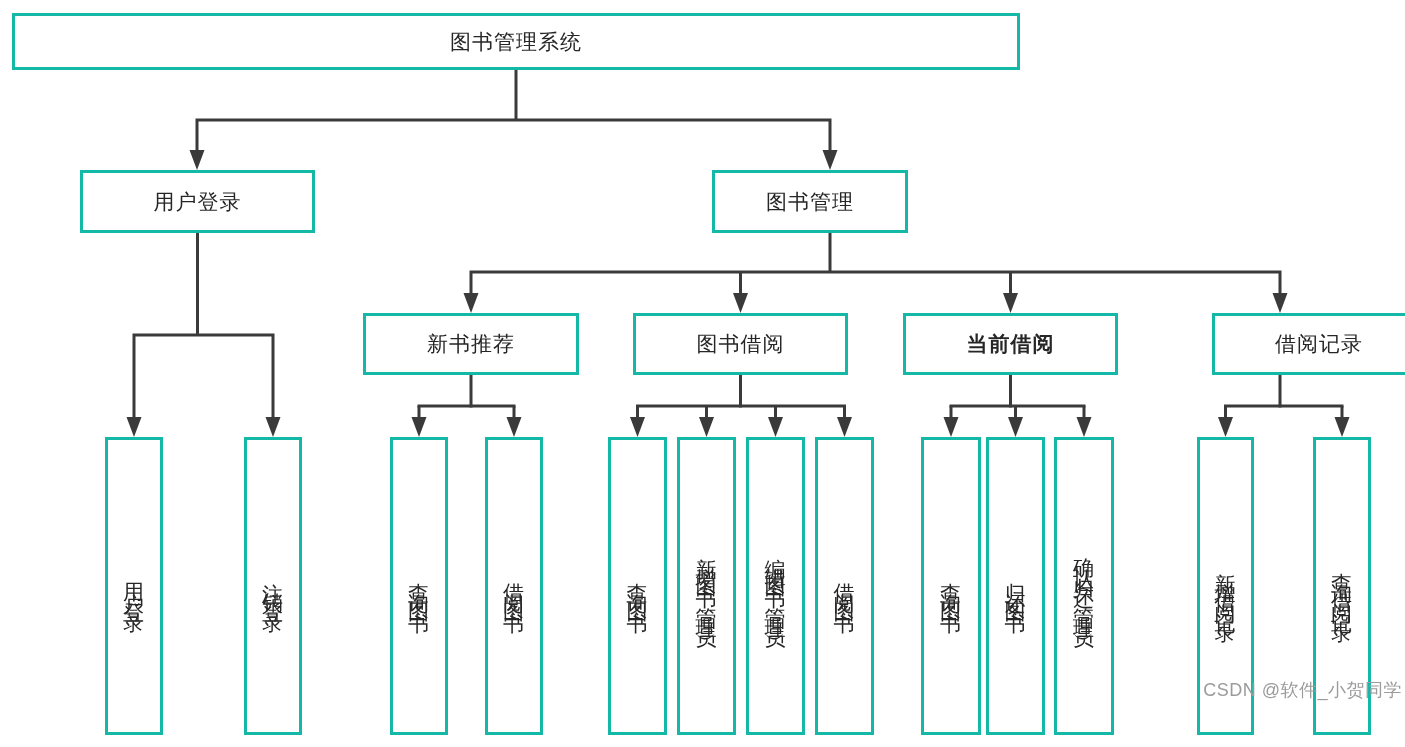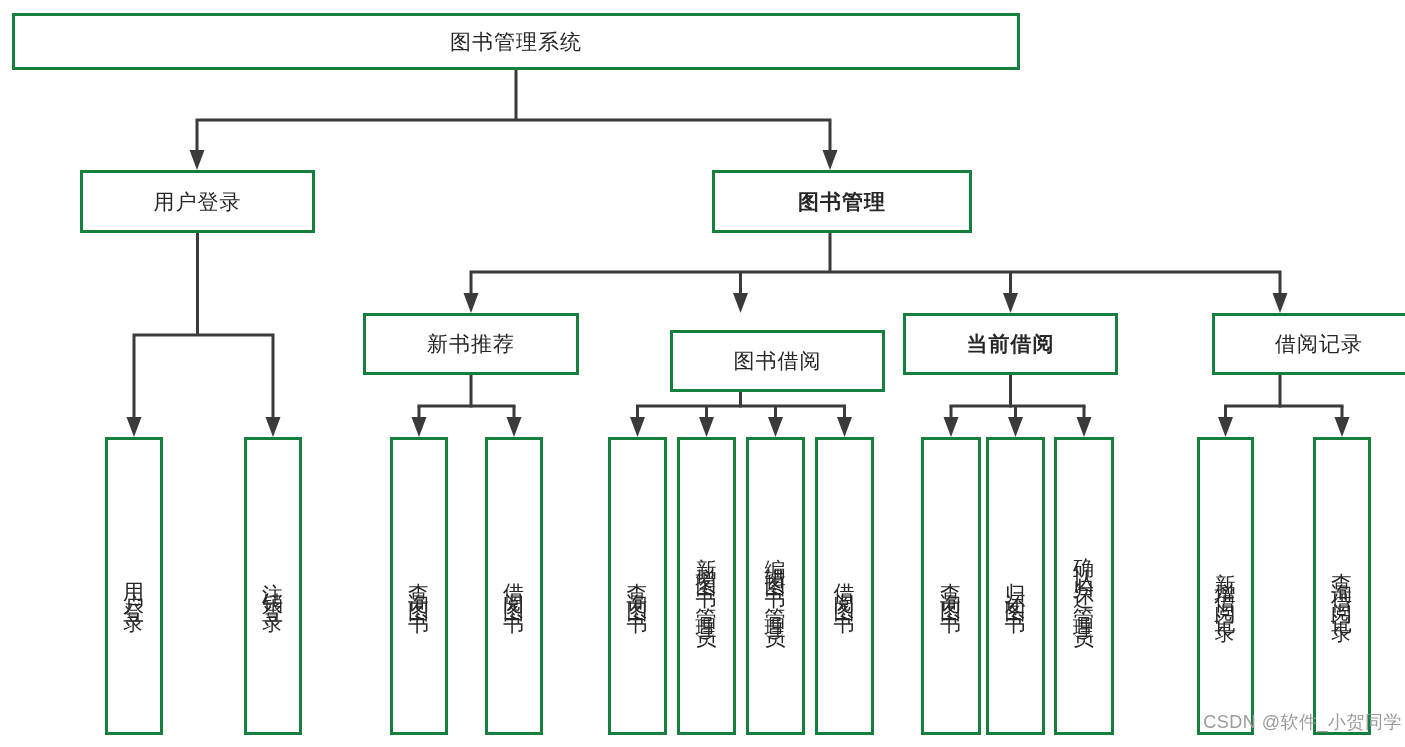--- a/index.html
+++ b/index.html
@@ -18,21 +18,21 @@
   .connectors {
     position: absolute;
     left: 0;
     top: 0;
     width: 1405px;
     height: 747px;
   }
   .node {
     position: absolute;
     box-sizing: border-box;
-    border: 3px solid #15803d;
+    border: 3px solid #14b8a6;
     background: #ffffff;
     display: flex;
     align-items: center;
     justify-content: center;
     font-size: 21px;
     color: #262626;
     letter-spacing: 1px;
     white-space: nowrap;
   }
   .hnode {
@@ -55,21 +55,20 @@
     font-size: 21px;
     white-space: nowrap;
   }
   .watermark {
     position: absolute;
     right: 3px;
     top: 678px;
     font-size: 18px;
     color: #9b9b9b;
     letter-spacing: 0.5px;
-    margin-top: 32px;
   }
 </style>
 </head>
 <body>
 
 <div class="stage">
 
   <svg class="connectors" width="1405" height="747" viewBox="0 0 1405 747" xmlns="http://www.w3.org/2000/svg">
     <g stroke="#3a3a3a" stroke-width="3" fill="none">
 
@@ -104,24 +103,24 @@
       <polygon points="1008,417 1023,417 1015.5,437"></polygon>
       <polygon points="1076.5,417 1091.5,417 1084,437"></polygon>
       <polygon points="1218,417 1233,417 1225.5,437"></polygon>
       <polygon points="1334.5,417 1349.5,417 1342,437"></polygon>
     </g>
   </svg>
 
   <div class="node" style="left:12px; top:13px; width:1008px; height:57px;">图书管理系统</div>
 
   <div class="node hnode" style="left:80px; width:235px;">用户登录</div>
-  <div class="node hnode" style="left:712px; width:260px;font-weight:bold;">图书管理</div>
+  <div class="node hnode" style="left:712px; width:196px;">图书管理</div>
 
   <div class="node l3node" style="left:363px; width:216px;">新书推荐</div>
-  <div class="node l3node" style="left:670px; width:215px;margin-top:17px;">图书借阅</div>
+  <div class="node l3node" style="left:633px; width:215px;">图书借阅</div>
   <div class="node l3node" style="left:903px; width:215px;font-weight:bold;">当前借阅</div>
   <div class="node l3node" style="left:1173px; width:214px;margin-left:39px;">借阅记录</div>
 
   <div class="node vnode" style="left:105px; width:58px;">
     <span class="vtext">用户登录</span>
   </div>
   <div class="node vnode" style="left:244px; width:58px;">
     <span class="vtext">注销登录</span>
   </div>
 

